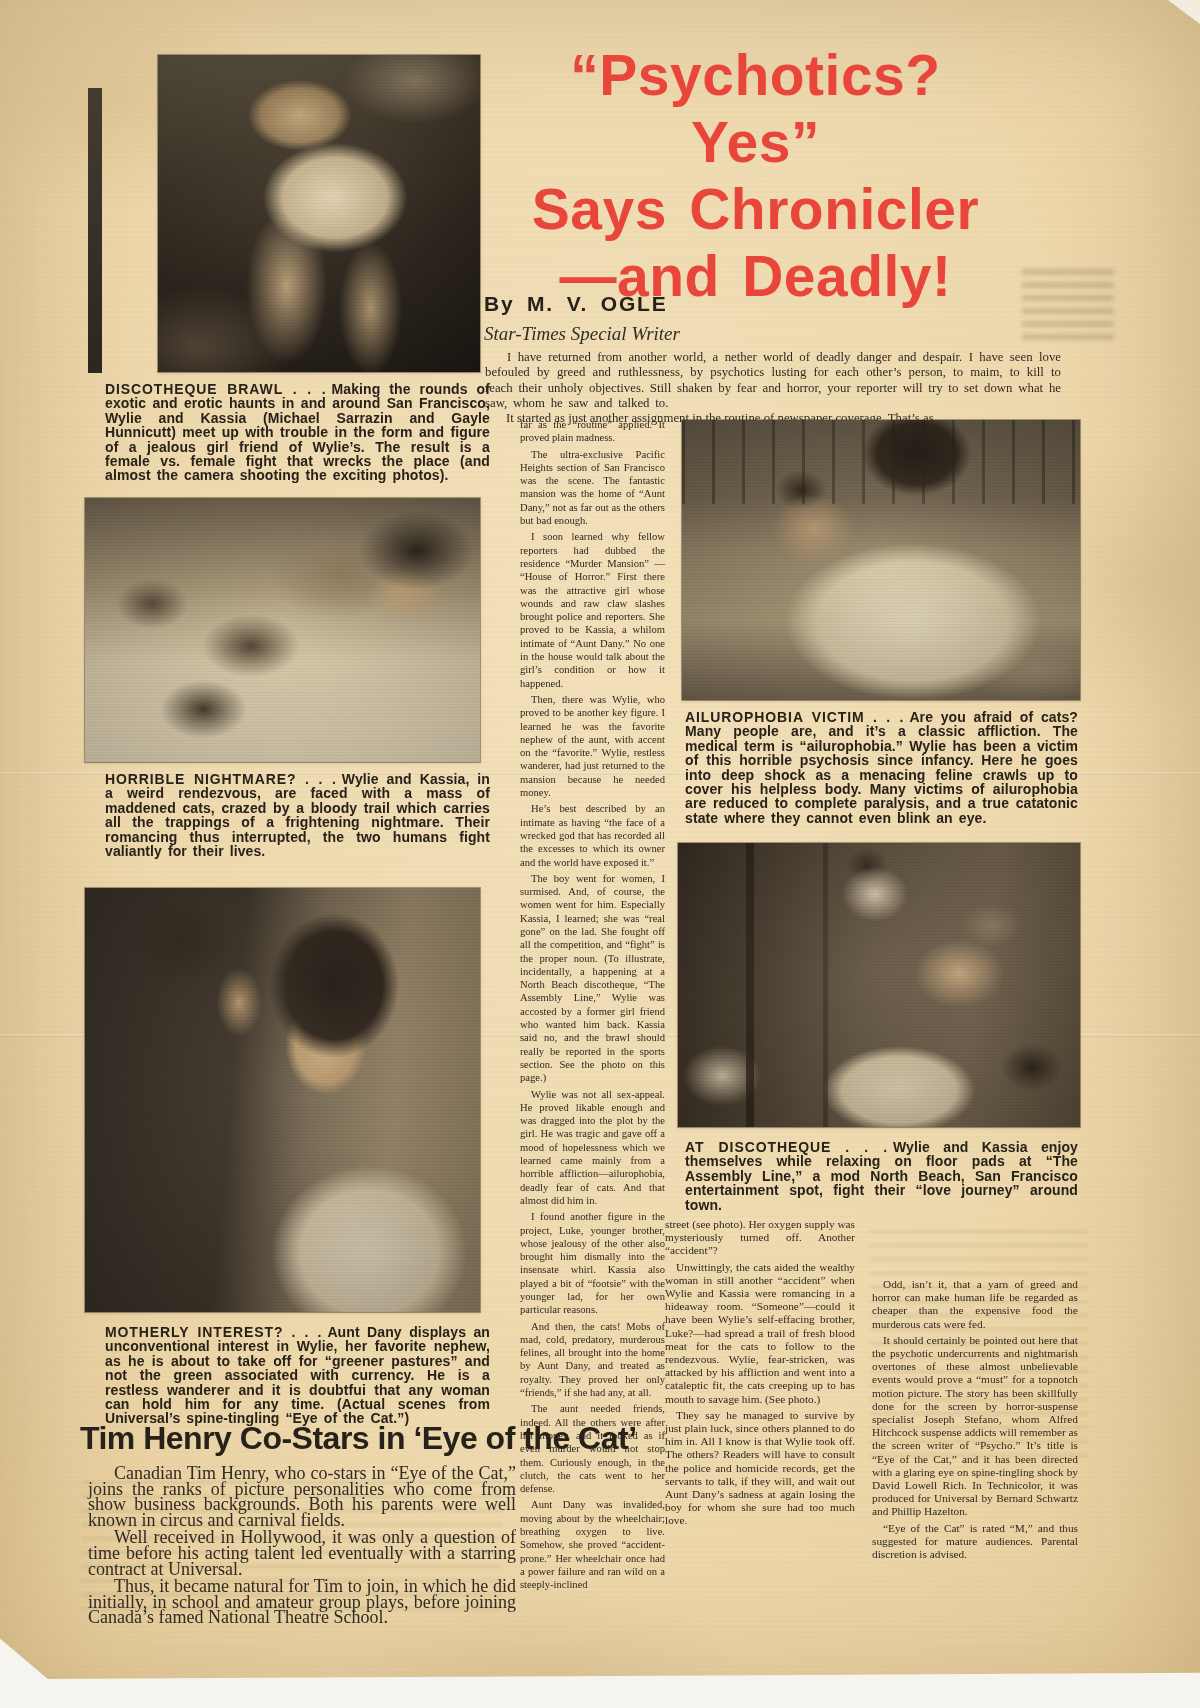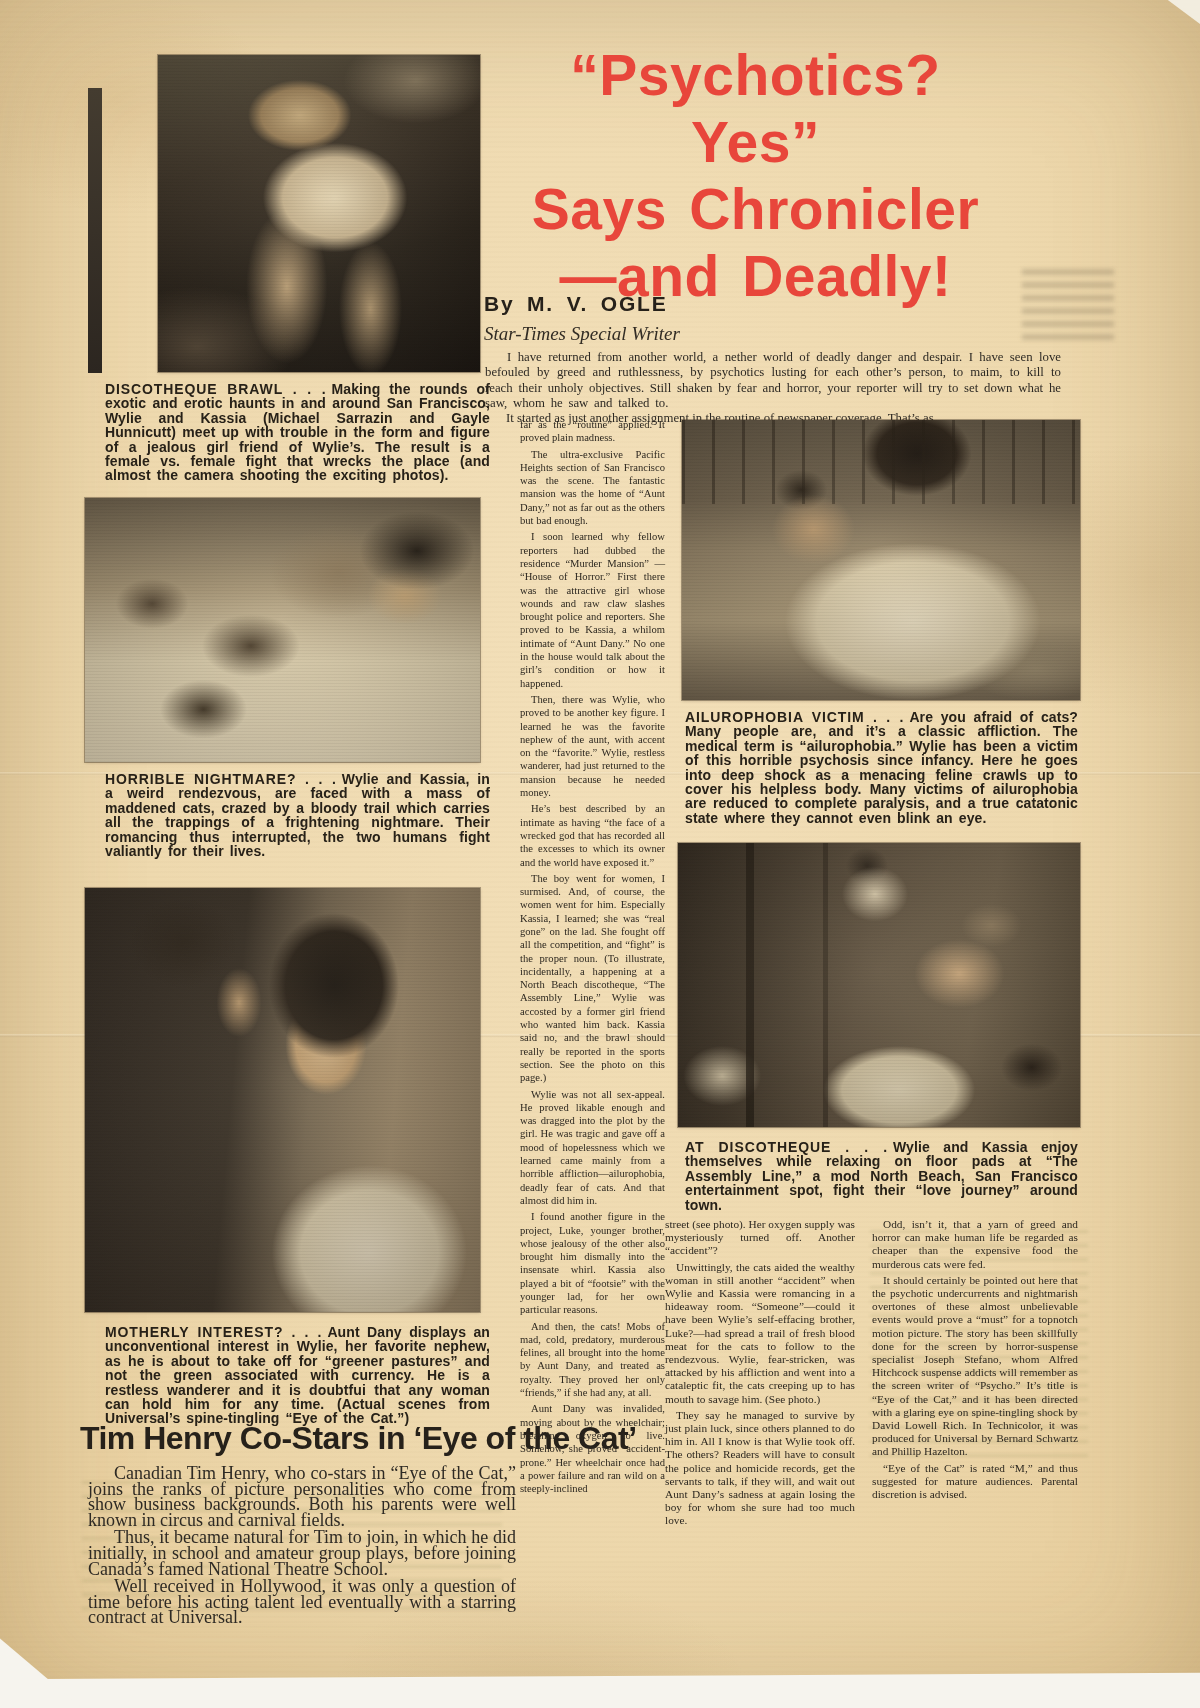--- a/index.html
+++ b/index.html
@@ -86,21 +86,21 @@
   .intro{left:484px;top:349px;width:578px;font-size:12.8px;line-height:15.4px;
     text-align:justify;word-spacing:2.5px;}
   .intro p{margin:1px;text-indent:22px;}
   .intro2{left:484px;top:411px;width:578px;font-size:12.8px;line-height:15.4px;
     text-indent:22px;white-space:nowrap;overflow:hidden;}
   .bodycol{text-align:justify;color:#2d2820;}
   .bodycol p{margin:0 0 3px;text-indent:11px;}
   .bodycol p.noindent{text-indent:0;}
   .col-mid{left:520px;top:418px;width:145px;font-size:10.6px;line-height:13.3px;}
   .col-3{left:665px;top:1218px;width:190px;font-size:11.3px;line-height:13.2px;}
-  .col-4{left:872px;top:1218px;width:206px;font-size:11.3px;line-height:13.2px;}
+  .col-4{left:872px;top:1278px;width:206px;font-size:11.3px;line-height:13.2px;}
   .caption{font-family:"Liberation Sans",sans-serif;font-weight:700;font-size:14px;
     line-height:14.4px;text-align:justify;color:#272118;letter-spacing:0.1px;word-spacing:2px;margin:0;}
   .cap-lead{letter-spacing:0.9px;margin-right:5px;}
   .tim-headline{left:80px;top:1420px;width:432px;font-family:"Liberation Sans",sans-serif;
     font-weight:700;font-size:32px;letter-spacing:-0.5px;color:#26211a;white-space:nowrap;}
   .tim-body{left:88px;top:1466px;width:428px;font-size:18px;line-height:15.6px;text-align:justify;}
   .tim-body p{margin:0 0 2px;text-indent:26px;}
 </style>
 </head>
 <body>
@@ -119,22 +119,22 @@
 
   <div class="photo photo-cats" style="left:85px;top:498px;width:395px;height:264px;"></div>
   <p class="abs caption" style="left:105px;top:772px;width:385px;"><span class="cap-lead">HORRIBLE NIGHTMARE? . . .</span><span>Wylie and Kassia, in a weird rendezvous, are faced with a mass of maddened cats, crazed by a bloody trail which carries all the trappings of a frightening nightmare. Their romancing thus interrupted, the two humans fight valiantly for their lives.</span></p>
 
   <div class="photo photo-motherly" style="left:85px;top:888px;width:395px;height:424px;"></div>
   <p class="abs caption" style="left:105px;top:1325px;width:385px;"><span class="cap-lead">MOTHERLY INTEREST? . . .</span><span>Aunt Dany displays an unconventional interest in Wylie, her favorite nephew, as he is about to take off for “greener pastures” and not the green associated with currency. He is a restless wanderer and it is doubtfui that any woman can hold him for any time. (Actual scenes from Universal’s spine-tingling “Eye of the Cat.”)</span></p>
 
   <div class="abs tim-headline">Tim Henry Co-Stars in ‘Eye of the Cat’</div>
   <div class="abs tim-body">
     <p>Canadian Tim Henry, who co-stars in “Eye of the Cat,” joins the ranks of picture personalities who come from show business backgrounds. Both his parents were well known in circus and carnival fields.</p>
+    <p>Well received in Hollywood, it was only a question of time before his acting talent led eventually with a starring contract at Universal.</p>
     <p>Thus, it became natural for Tim to join, in which he did initially, in school and amateur group plays, before joining Canada’s famed National Theatre School.</p>
-    <p>Well received in Hollywood, it was only a question of time before his acting talent led eventually with a starring contract at Universal.</p>
   </div>
 
   <div class="abs headline" style="color:#e8463b;">
     <div>“Psychotics? Yes”</div>
     <div>Says Chronicler</div>
     <div>—and Deadly!</div>
   </div>
   <div class="abs byline">By M. V. OGLE</div>
   <div class="abs byline-role">Star-Times Special Writer</div>
 
@@ -146,20 +146,21 @@
   <div class="abs bodycol col-mid">
     <p class="noindent">far as the “routine” applied. It proved plain madness.</p>
     <p>The ultra-exclusive Pacific Heights section of San Francisco was the scene. The fantastic mansion was the home of “Aunt Dany,” not as far out as the others but bad enough.</p>
     <p>I soon learned why fellow reporters had dubbed the residence “Murder Mansion” — “House of Horror.” First there was the attractive girl whose wounds and raw claw slashes brought police and reporters. She proved to be Kassia, a whilom intimate of “Aunt Dany.” No one in the house would talk about the girl’s condition or how it happened.</p>
     <p>Then, there was Wylie, who proved to be another key figure. I learned he was the favorite nephew of the aunt, with accent on the “favorite.” Wylie, restless wanderer, had just returned to the mansion because he needed money.</p>
     <p>He’s best described by an intimate as having “the face of a wrecked god that has recorded all the excesses to which its owner and the world have exposed it.”</p>
     <p>The boy went for women, I surmised. And, of course, the women went for him. Especially Kassia, I learned; she was “real gone” on the lad. She fought off all the competition, and “fight” is the proper noun. (To illustrate, incidentally, a happening at a North Beach discotheque, “The Assembly Line,” Wylie was accosted by a former girl friend who wanted him back. Kassia said no, and the brawl should really be reported in the sports section. See the photo on this page.)</p>
     <p>Wylie was not all sex-appeal. He proved likable enough and was dragged into the plot by the girl. He was tragic and gave off a mood of hopelessness which we learned came mainly from a horrible affliction—ailurophobia, deadly fear of cats. And that almost did him in.</p>
     <p>I found another figure in the project, Luke, younger brother, whose jealousy of the other also brought him dismally into the insensate whirl. Kassia also played a bit of “footsie” with the younger lad, for her own particular reasons.</p>
     <p>And then, the cats! Mobs of mad, cold, predatory, murderous felines, all brought into the home by Aunt Dany, and treated as royalty. They proved her only “friends,” if she had any, at all.</p>
+    <p>The aunt needed friends, indeed. All the others were after her money, and it looked as if even murder would not stop them. Curiously enough, in the clutch, the cats went to her defense.</p>
     <p>Aunt Dany was invalided, moving about by the wheelchair; breathing oxygen to live. Somehow, she proved “accident-prone.” Her wheelchair once had a power failure and ran wild on a steeply-inclined</p>
   </div>
 
   <div class="photo photo-victim" style="left:682px;top:420px;width:398px;height:280px;">
     <div class="slats"></div>
   </div>
   <p class="abs caption" style="left:685px;top:710px;width:393px;"><span class="cap-lead">AILUROPHOBIA VICTIM . . .</span><span>Are you afraid of cats? Many people are, and it’s a classic affliction. The medical term is “ailurophobia.” Wylie has been a victim of this horrible psychosis since infancy. Here he goes into deep shock as a menacing feline crawls up to cover his helpless body. Many victims of ailurophobia are reduced to complete paralysis, and a true catatonic state where they cannot even blink an eye.</span></p>
 
   <div class="photo photo-disco" style="left:678px;top:843px;width:402px;height:284px;">
     <div class="post" style="left:17%;"></div>

